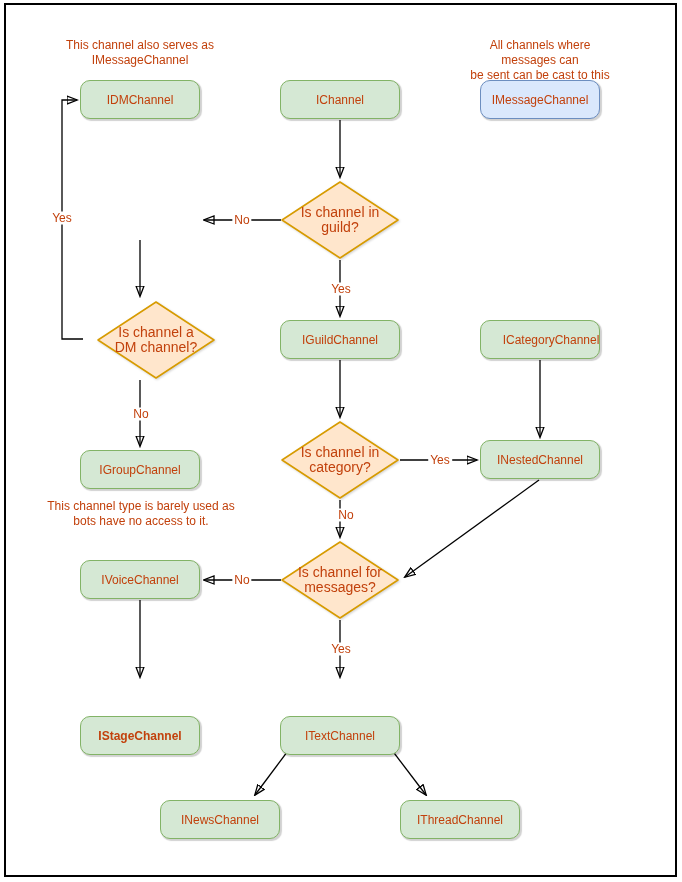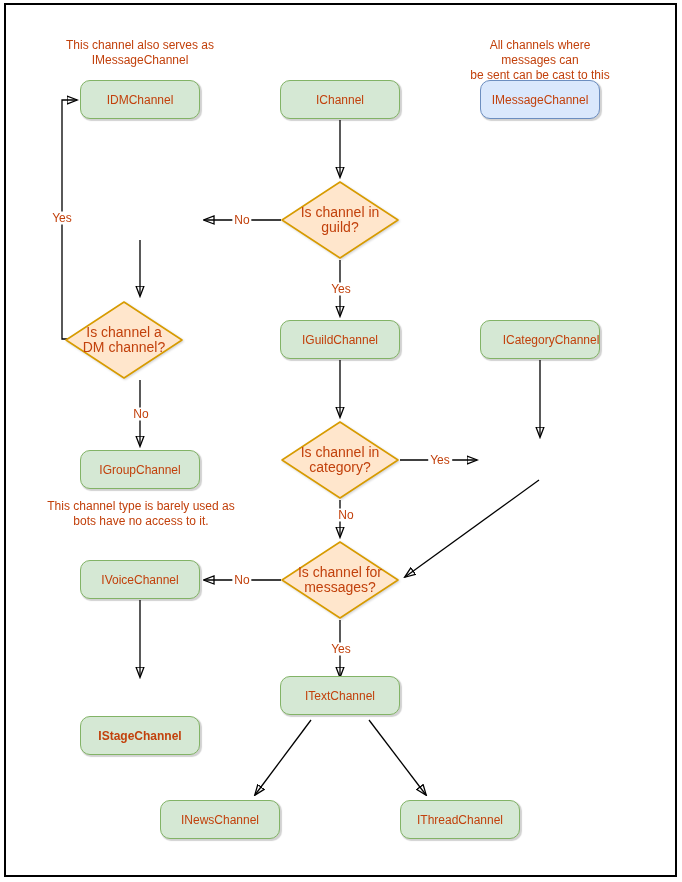--- a/index.html
+++ b/index.html
@@ -138,47 +138,50 @@
   </div>
   <div class="node cast" style="left:480px; top:80px;">
     <span>IMessageChannel</span>
   </div>
   <div class="node" style="left:280px; top:320px;">
     <span>IGuildChannel</span>
   </div>
   <div class="node" style="left:480px; top:320px;padding-left:22px;">
     <span>ICategoryChannel</span>
   </div>
+  <div class="node" style="left:480px; top:440px;">
+    <span>INestedChannel</span>
+  </div>
   <div class="node" style="left:80px; top:450px;">
     <span>IGroupChannel</span>
   </div>
   <div class="node" style="left:80px; top:560px;">
     <span>IVoiceChannel</span>
   </div>
   <div class="node" style="left:80px; top:716px;font-weight:bold;">
     <span>IStageChannel</span>
   </div>
-  <div class="node" style="left:280px; top:676px;">
+  <div class="node" style="left:280px; top:716px;">
     <span>ITextChannel</span>
   </div>
   <div class="node" style="left:160px; top:800px;">
     <span>INewsChannel</span>
   </div>
   <div class="node" style="left:400px; top:800px;">
     <span>IThreadChannel</span>
   </div>
 
   <div class="decision" style="left:280px; top:180px;">
     <svg width="120" height="80">
         <polygon points="60,2 118,40 60,78 2,40"></polygon>
       </svg>
     <div class="dlabel">Is channel in
 guild?</div>
   </div>
-  <div class="decision" style="left:64px; top:300px;">
+  <div class="decision" style="left:96px; top:300px;">
     <svg width="120" height="80">
         <polygon points="60,2 118,40 60,78 2,40"></polygon>
       </svg>
     <div class="dlabel">Is channel a
 DM channel?</div>
   </div>
   <div class="decision" style="left:280px; top:420px;">
     <svg width="120" height="80">
         <polygon points="60,2 118,40 60,78 2,40"></polygon>
       </svg>

